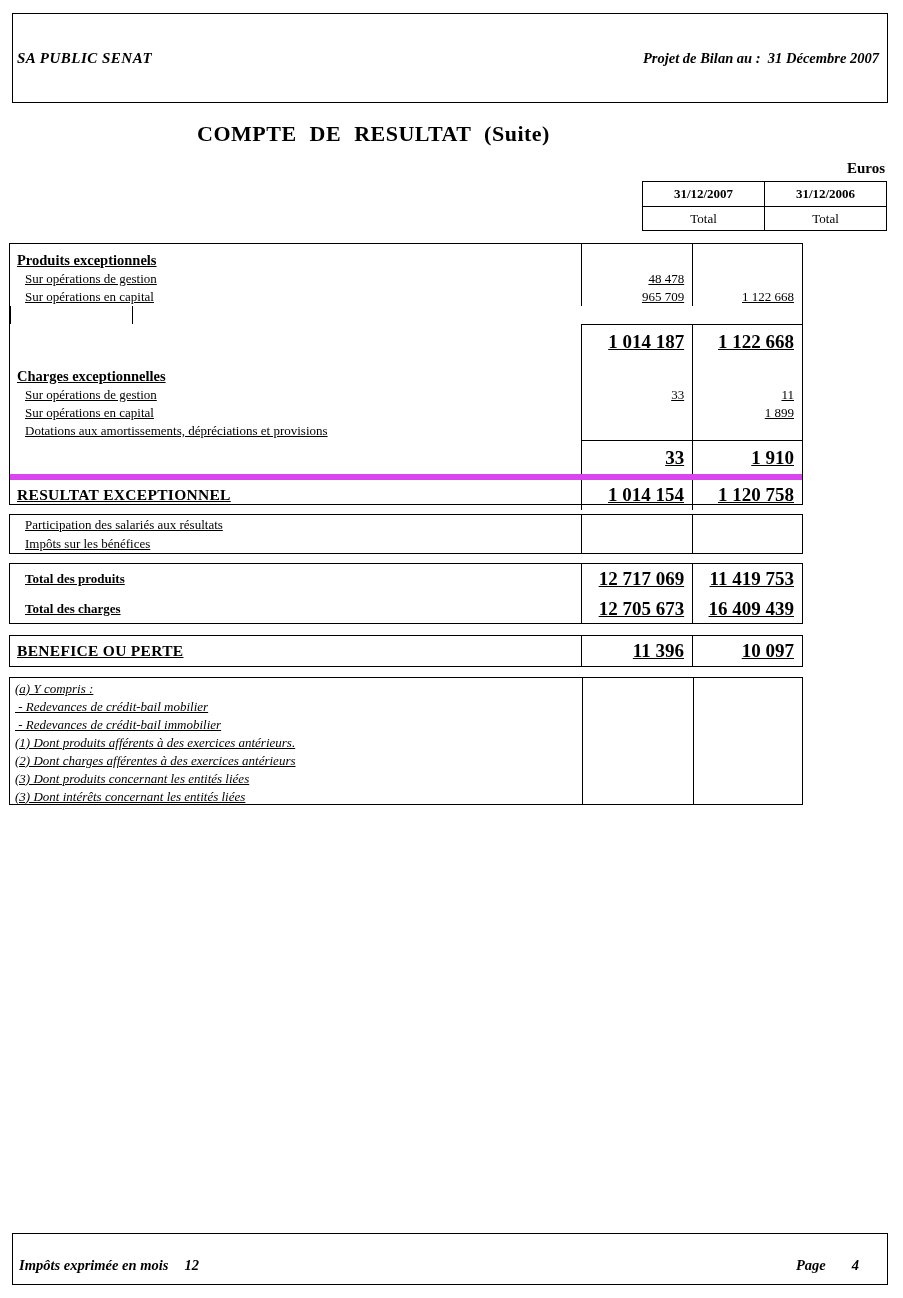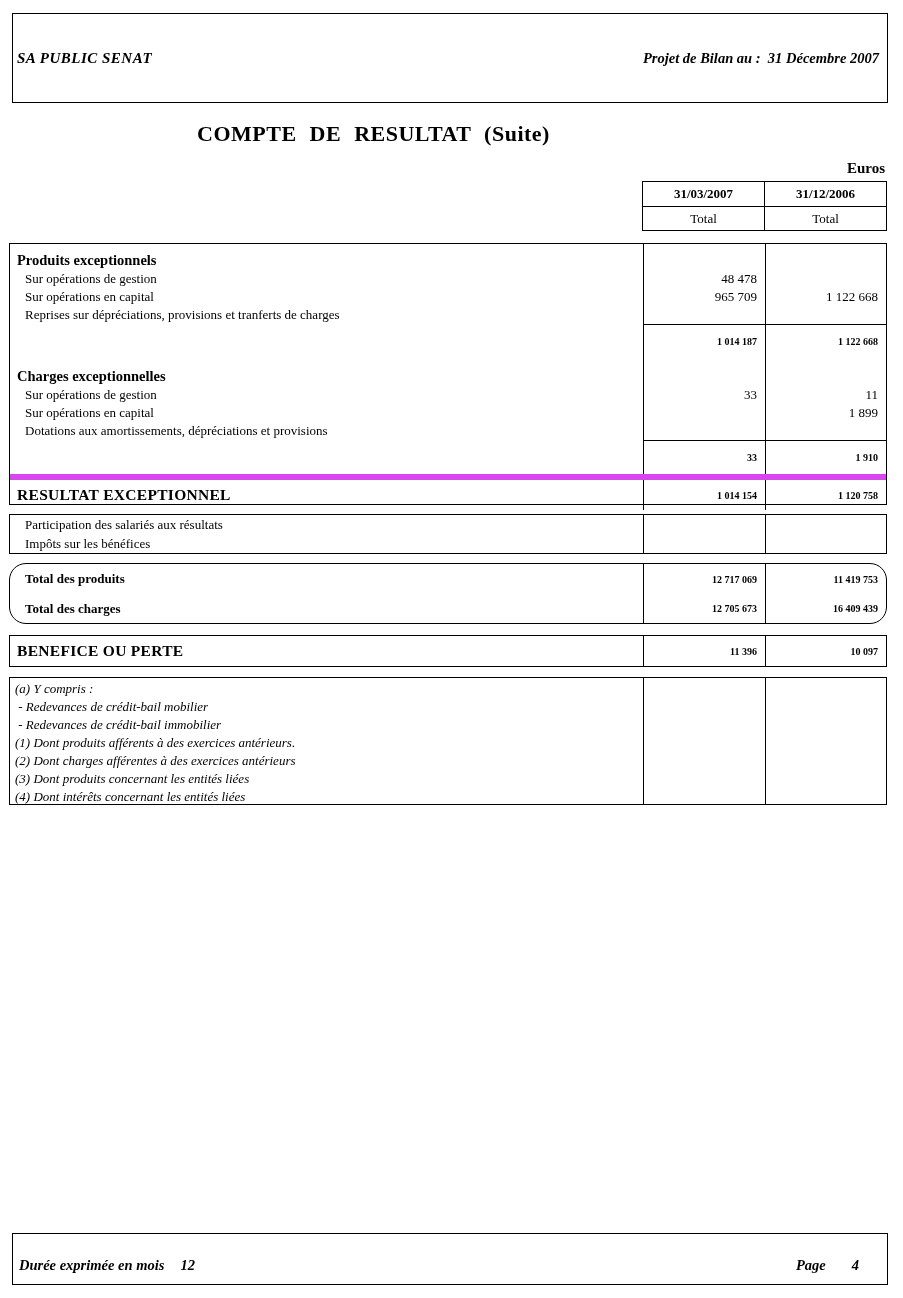--- a/index.html
+++ b/index.html
@@ -63,24 +63,25 @@
     display: flex; align-items: center; justify-content: center;
     font-size: 13px;
   }
   .colhead-cell.second { border-left: 1px solid #000; width: 122px; }
   .colhead-row.dates .colhead-cell { font-weight: bold; }
 
   
   .tbox {
     position: absolute;
     left: 9px;
-    width: 878px;
+    width: 794px;
     border: 1px solid #000;
     box-sizing: border-box;
     background: #fff;
+    text-decoration: underline;
   }
   .trow { display: flex; }
   .c-label {
     width: 633px; box-sizing: border-box;
     padding-left: 15px;
     font-size: 13px;
     display: flex; align-items: center;
   }
   .c-label.headline {
     padding-left: 7px;
@@ -95,21 +96,21 @@
   .c-label.boldline { font-weight: bold; padding-left: 15px; }
   .c-n1, .c-n2 {
     box-sizing: border-box;
     border-left: 1px solid #000;
     font-size: 13px;
     display: flex; align-items: center; justify-content: flex-end;
     padding-right: 8px;
   }
   .c-n1 { width: 122px; }
   .c-n2 { width: 121px; }
-  .numbold { font-weight: bold; font-size: 10px; }
+  .numbold { font-weight: bold; font-size: 19px; }
   .line-top { border-top: 1px solid #000; }
   .row-sep { border-top: 6px solid #d946ef; }
 
   .h18 { height: 18px; }
   .h19 { height: 19px; }
   .h26 { height: 26px; }
   .h28 { height: 28px; }
   .h29 { height: 29px; }
   .h30 { height: 30px; }
   .h34 { height: 34px; }
@@ -157,21 +158,21 @@
     <span class="company-name">SA PUBLIC SENAT</span>
     <span class="report-title">Projet de Bilan au :  31 Décembre 2007</span>
   </div>
 
   <div class="doc-title">COMPTE DE RESULTAT (Suite)</div>
 
   <div class="currency">Euros</div>
 
   <div class="colhead-box">
     <div class="colhead-row dates">
-      <div class="colhead-cell">31/03/2007</div>
+      <div class="colhead-cell">31/12/2007</div>
       <div class="colhead-cell second">31/12/2006</div>
     </div>
     <div class="colhead-row">
       <div class="colhead-cell">Total</div>
       <div class="colhead-cell second">Total</div>
     </div>
   </div>
 
   <div class="tbox" style="top:243px; height:262px;">
 
@@ -184,21 +185,20 @@
       <div class="c-label">Sur opérations de gestion</div>
       <div class="c-n1">48 478</div>
       <div class="c-n2"></div>
     </div>
     <div class="trow h18">
       <div class="c-label">Sur opérations en capital</div>
       <div class="c-n1">965 709</div>
       <div class="c-n2">1 122 668</div>
     </div>
     <div class="trow h18">
-      <div class="c-label">Reprises sur dépréciations, provisions et tranferts de charges</div>
       <div class="c-n1"></div>
       <div class="c-n2"></div>
     </div>
     <div class="trow h34">
       <div class="c-label"></div>
       <div class="c-n1 line-top numbold">1 014 187</div>
       <div class="c-n2 line-top numbold">1 122 668</div>
     </div>
 
     <div class="trow h28">
@@ -240,21 +240,21 @@
       <div class="c-n1"></div>
       <div class="c-n2"></div>
     </div>
     <div class="trow h19">
       <div class="c-label">Impôts sur les bénéfices</div>
       <div class="c-n1"></div>
       <div class="c-n2"></div>
     </div>
   </div>
 
-  <div class="tbox" style="top:563px; height:61px;border-radius:17px;">
+  <div class="tbox" style="top:563px; height:61px;">
     <div class="trow h30">
       <div class="c-label boldline">Total des produits</div>
       <div class="c-n1 numbold">12 717 069</div>
       <div class="c-n2 numbold">11 419 753</div>
     </div>
     <div class="trow h29">
       <div class="c-label boldline">Total des charges</div>
       <div class="c-n1 numbold">12 705 673</div>
       <div class="c-n2 numbold">16 409 439</div>
     </div>
@@ -269,29 +269,29 @@
   </div>
 
   <div class="tbox" style="top:677px; height:128px; display:flex;">
     <div class="footnote-label">
       <div class="footnote-line">(a) Y compris :</div>
       <div class="footnote-line"> - Redevances de crédit-bail mobilier</div>
       <div class="footnote-line"> - Redevances de crédit-bail immobilier</div>
       <div class="footnote-line">(1) Dont produits afférents à des exercices antérieurs.</div>
       <div class="footnote-line">(2) Dont charges afférentes à des exercices antérieurs</div>
       <div class="footnote-line">(3) Dont produits concernant les entités liées</div>
-      <div class="footnote-line">(4) Dont intérêts concernant les entités liées</div>
+      <div class="footnote-line">(3) Dont intérêts concernant les entités liées</div>
     </div>
     <div class="fn-col fn-n1"></div>
     <div class="fn-col fn-n2"></div>
   </div>
 
   <div class="footer-box">
     <div class="footer-left">
-      <span>Durée exprimée en mois</span>
+      <span>Impôts exprimée en mois</span>
       <span class="footer-value">12</span>
     </div>
     <div class="footer-right">
       <span>Page</span>
       <span class="page-number">4</span>
     </div>
   </div>
 
 </div>
 

